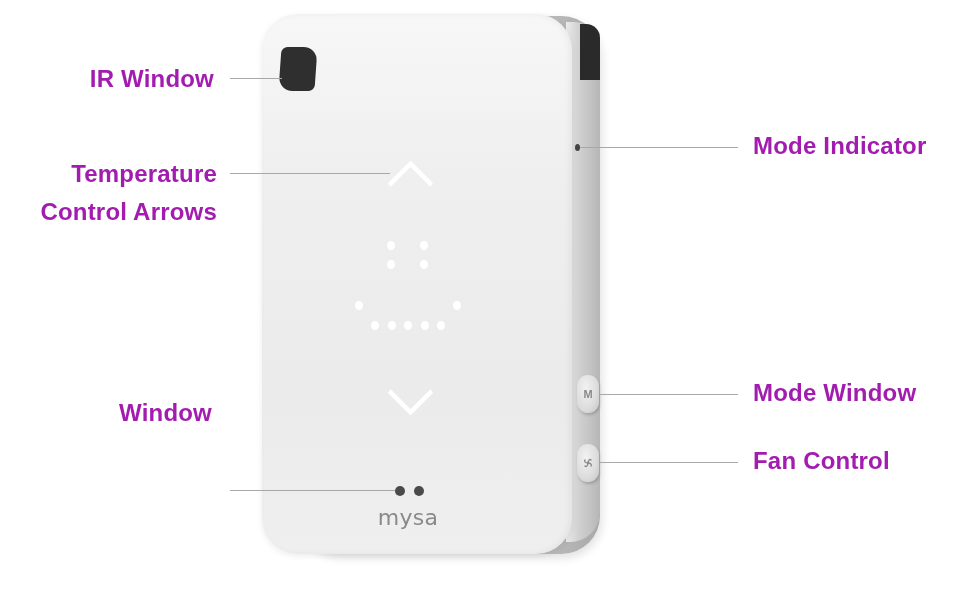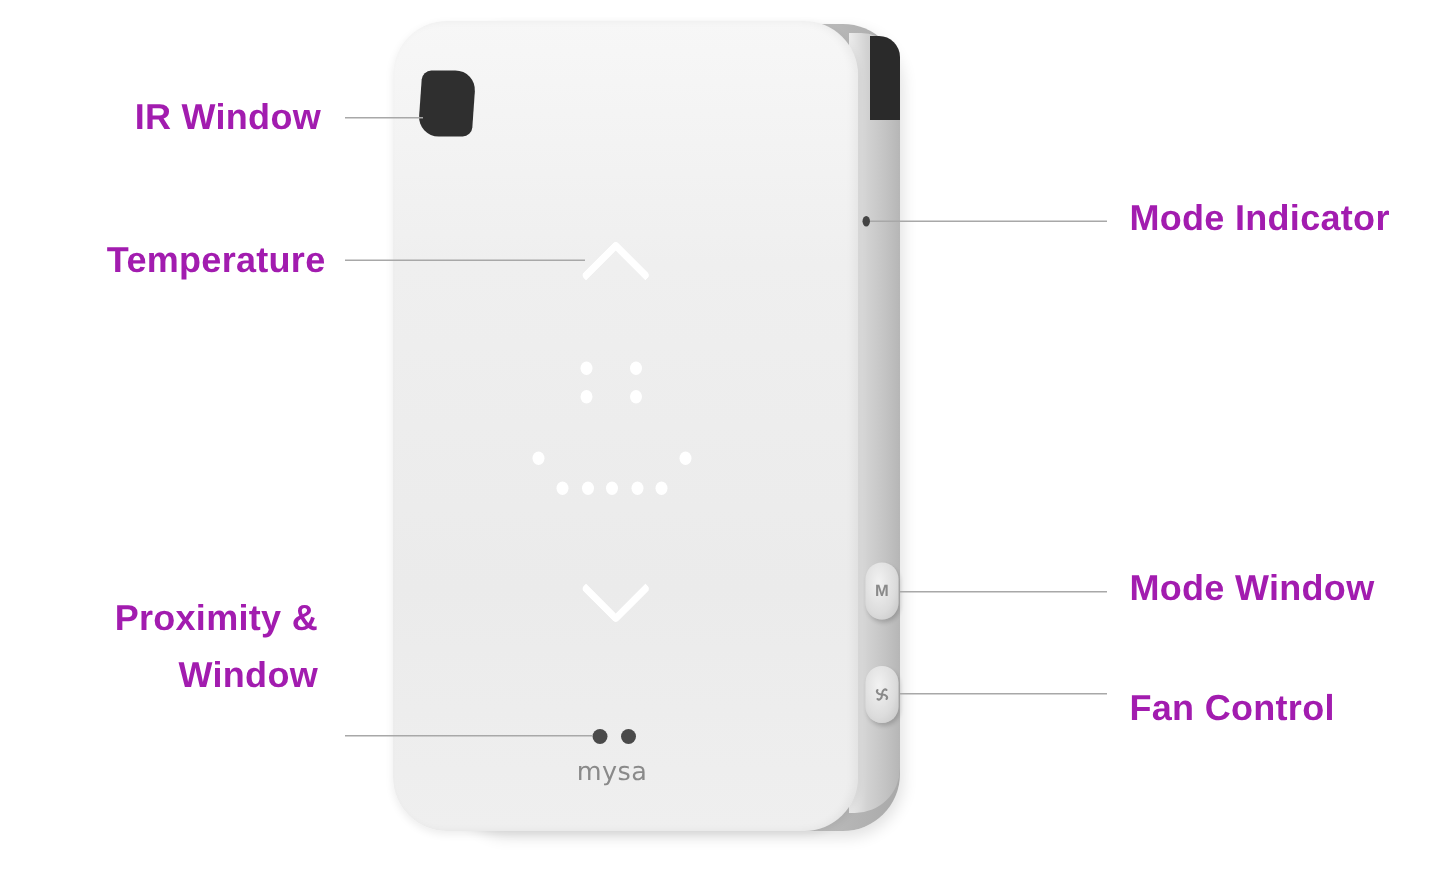--- a/index.html
+++ b/index.html
@@ -113,21 +113,21 @@
       background: #4a4a4a;
     }
     .brand {
       position: absolute;
       left: 368px;
       top: 505px;
       width: 80px;
       text-align: center;
       color: #8a8a8a;
       font-family: "DejaVu Sans", sans-serif;
-      font-size: 17px;
+      font-size: 22px;
       letter-spacing: 0.3px;
     }
     .mode-indicator {
       position: absolute;
       left: 575px;
       top: 144px;
       width: 5px;
       height: 7px;
       border-radius: 50%;
       background: #444444;
@@ -196,35 +196,35 @@
   </svg>
 </div>
 
 <div class="label left" style="right:750px;top:60px;">
   <span>IR Window</span>
 </div>
 <div class="leader" style="left:230px;top:78px;width:52px;"></div>
 
 <div class="label left" style="right:747px;top:155px;">
   <div>Temperature</div>
+  <div>Control Arrows</div>
 </div>
 <div class="leader" style="left:230px;top:173px;width:160px;"></div>
 
 <div class="label left" style="right:752px;top:394px;">
-  <div>Proximity &amp;</div>
   <div>Window</div>
 </div>
 <div class="leader" style="left:230px;top:490px;width:165px;"></div>
 
 <div class="leader" style="left:580px;top:147px;width:158px;"></div>
 <div class="label right" style="left:753px;top:127px;">
   <span>Mode Indicator</span>
 </div>
 
 <div class="leader" style="left:600px;top:394px;width:138px;"></div>
 <div class="label right" style="left:753px;top:374px;">
   <span>Mode Window</span>
 </div>
 
 <div class="leader" style="left:600px;top:462px;width:138px;"></div>
-<div class="label right" style="left:753px;top:442px;margin-top:12px;">
+<div class="label right" style="left:753px;top:442px;">
   <span>Fan Control</span>
 </div>
 
 </body></html>

